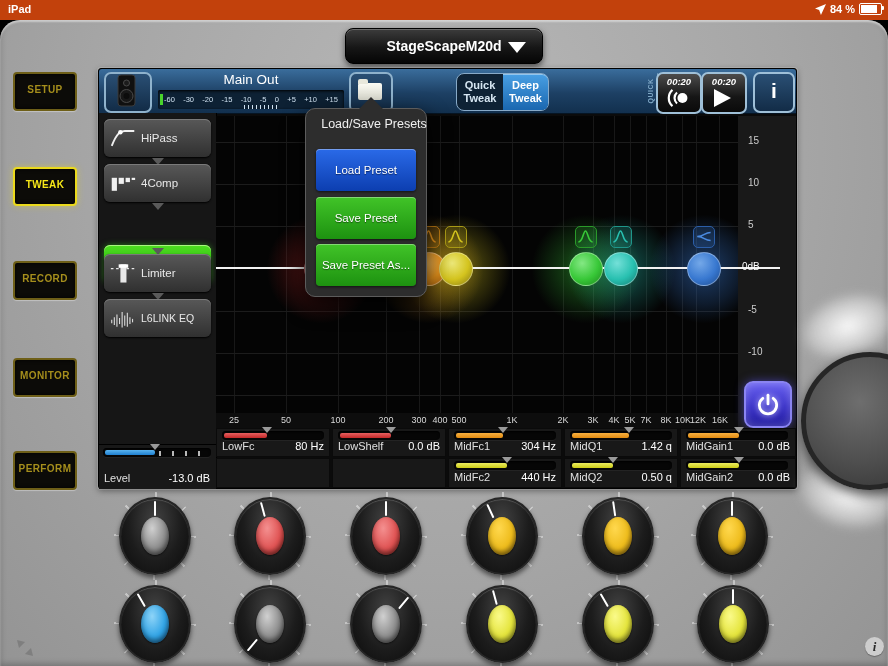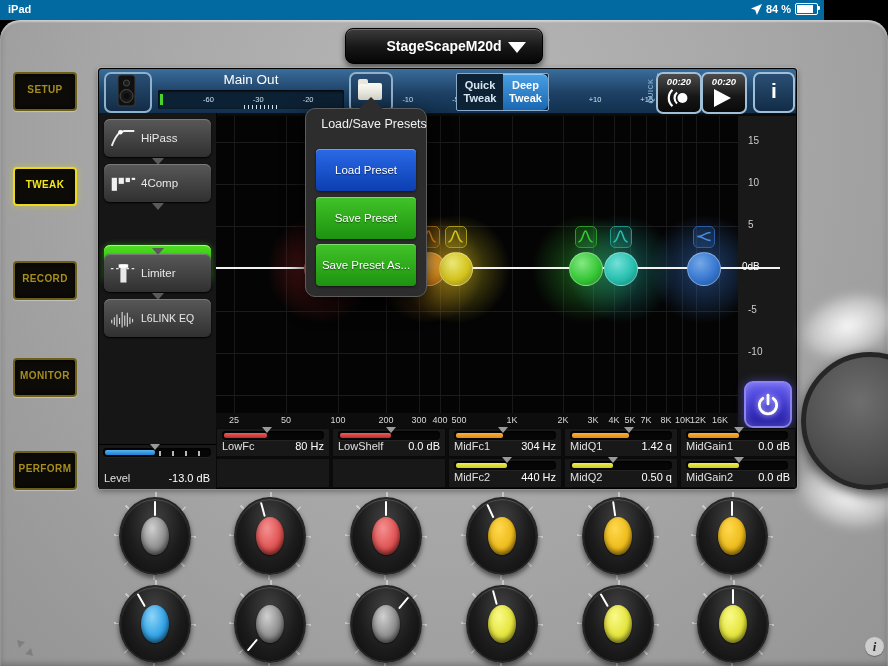--- a/index.html
+++ b/index.html
@@ -1,21 +1,21 @@
 <!DOCTYPE html>
 <html><head>
 <meta charset="utf-8">
 <style>
   html,body{margin:0;padding:0;background:#000;}
   #stage{position:relative;width:888px;height:666px;overflow:hidden;background:#000;
          font-family:"Liberation Sans",sans-serif;-webkit-font-smoothing:antialiased;}
   .abs{position:absolute;}
 
   
-  #statusbar{left:0;top:0;width:824px;height:20px;background:#0369a1;color:#fff;font-size:11px;font-weight:bold;}
+  #statusbar{left:0;top:0;width:888px;height:20px;background:#c2410c;color:#fff;font-size:11px;font-weight:bold;}
   #sb-device{left:8px;top:3px;}
   #sb-time{left:0;top:3px;width:888px;text-align:center;}
   #sb-right{right:6px;top:3px;display:flex;align-items:center;gap:4px;}
   .batt{width:21px;height:10px;border:1px solid #fff;border-radius:2px;position:relative;}
   .batt i{position:absolute;left:1px;top:1px;bottom:1px;width:16px;background:#fff;}
   .batt:after{content:"";position:absolute;right:-3px;top:2px;width:2px;height:4px;background:#fff;border-radius:0 1px 1px 0;}
 
   
   #bezel{left:0;top:20px;width:888px;height:646px;border-radius:20px 20px 0 0;
          background:radial-gradient(ellipse at 50% 20%, #b8b8b8 0%, #a6a6a6 55%, #949494 100%);
@@ -41,29 +41,29 @@
 
   
   #hdr{left:0;top:0;width:697px;height:44px;border-radius:3px 3px 0 0;
      background:linear-gradient(#3a6d9c,#1d4064 55%,#12304e);border-bottom:1px solid #061422;}
   .hbtn{background:linear-gradient(#2a4f74,#122c47);border:2px solid #8fb2cc;border-radius:7px;cursor:pointer;}
   #spk-btn{left:5px;top:3px;width:44px;height:37px;}
   #mainout{left:57px;top:1px;width:190px;height:41px;}
   #mainout .title{position:absolute;left:0;top:2px;width:100%;text-align:center;color:#fff;font-size:13.5px;}
   #mo-meter{position:absolute;left:2px;top:20px;width:186px;height:19px;background:#0d2134;border-radius:2px;
      box-shadow:inset 0 1px 3px #000;display:flex;align-items:center;justify-content:space-between;padding:0 6px;box-sizing:border-box;}
-  #mo-meter span{color:#cfe1f0;font-size:7.5px;padding-left:39px;}
+  #mo-meter span{color:#cfe1f0;font-size:7.5px;}
   #mo-bar{position:absolute;left:4px;top:24px;width:3px;height:11px;background:#49d42c;}
   #mo-ticks{position:absolute;left:88px;bottom:2px;width:34px;height:4px;
      background:repeating-linear-gradient(90deg,#cfe1f0 0 1px,transparent 1px 4px);}
   #folder-btn{left:250px;top:3px;width:40px;height:37px;}
   .folder{position:absolute;left:7px;top:9px;width:24px;height:17px;background:linear-gradient(#fbfbf4,#d8d8cc);border-radius:2px;}
   .folder:before{content:"";position:absolute;left:0;top:-4px;width:10px;height:5px;background:#e8e8dc;border-radius:2px 2px 0 0;}
 
-  #toggle{left:357px;top:4px;width:91px;height:36px;border:1px solid #88aac8;border-radius:2px;background:#0e2235;}
+  #toggle{left:357px;top:4px;width:91px;height:36px;border:1px solid #88aac8;border-radius:8px;background:#0e2235;}
   .tog{position:absolute;top:0;height:36px;color:#d6e6f2;font-size:11px;font-weight:bold;line-height:1.15;
       display:flex;align-items:center;justify-content:center;text-align:center;cursor:pointer;}
   #tog-quick{left:0;width:46px;border-radius:6px 0 0 6px;}
   #tog-deep{left:46px;width:45px;border-radius:0 6px 6px 0;background:linear-gradient(#49a0e4,#1a67b0);color:#fff;
       box-shadow:inset 0 1px 0 rgba(255,255,255,.4);}
 
   #qc-label{left:531px;top:13px;width:52px;height:18px;transform:rotate(-90deg);transform-origin:center;
       color:#7fa8c6;font-size:7px;font-weight:bold;letter-spacing:.5px;text-align:center;line-height:1.25;}
   .cap-btn{top:3px;width:42px;height:38px;background:linear-gradient(#4c4c4c,#161616 60%,#0a0a0a);
       border:2px solid #9fc0d8;border-radius:7px;cursor:pointer;}

